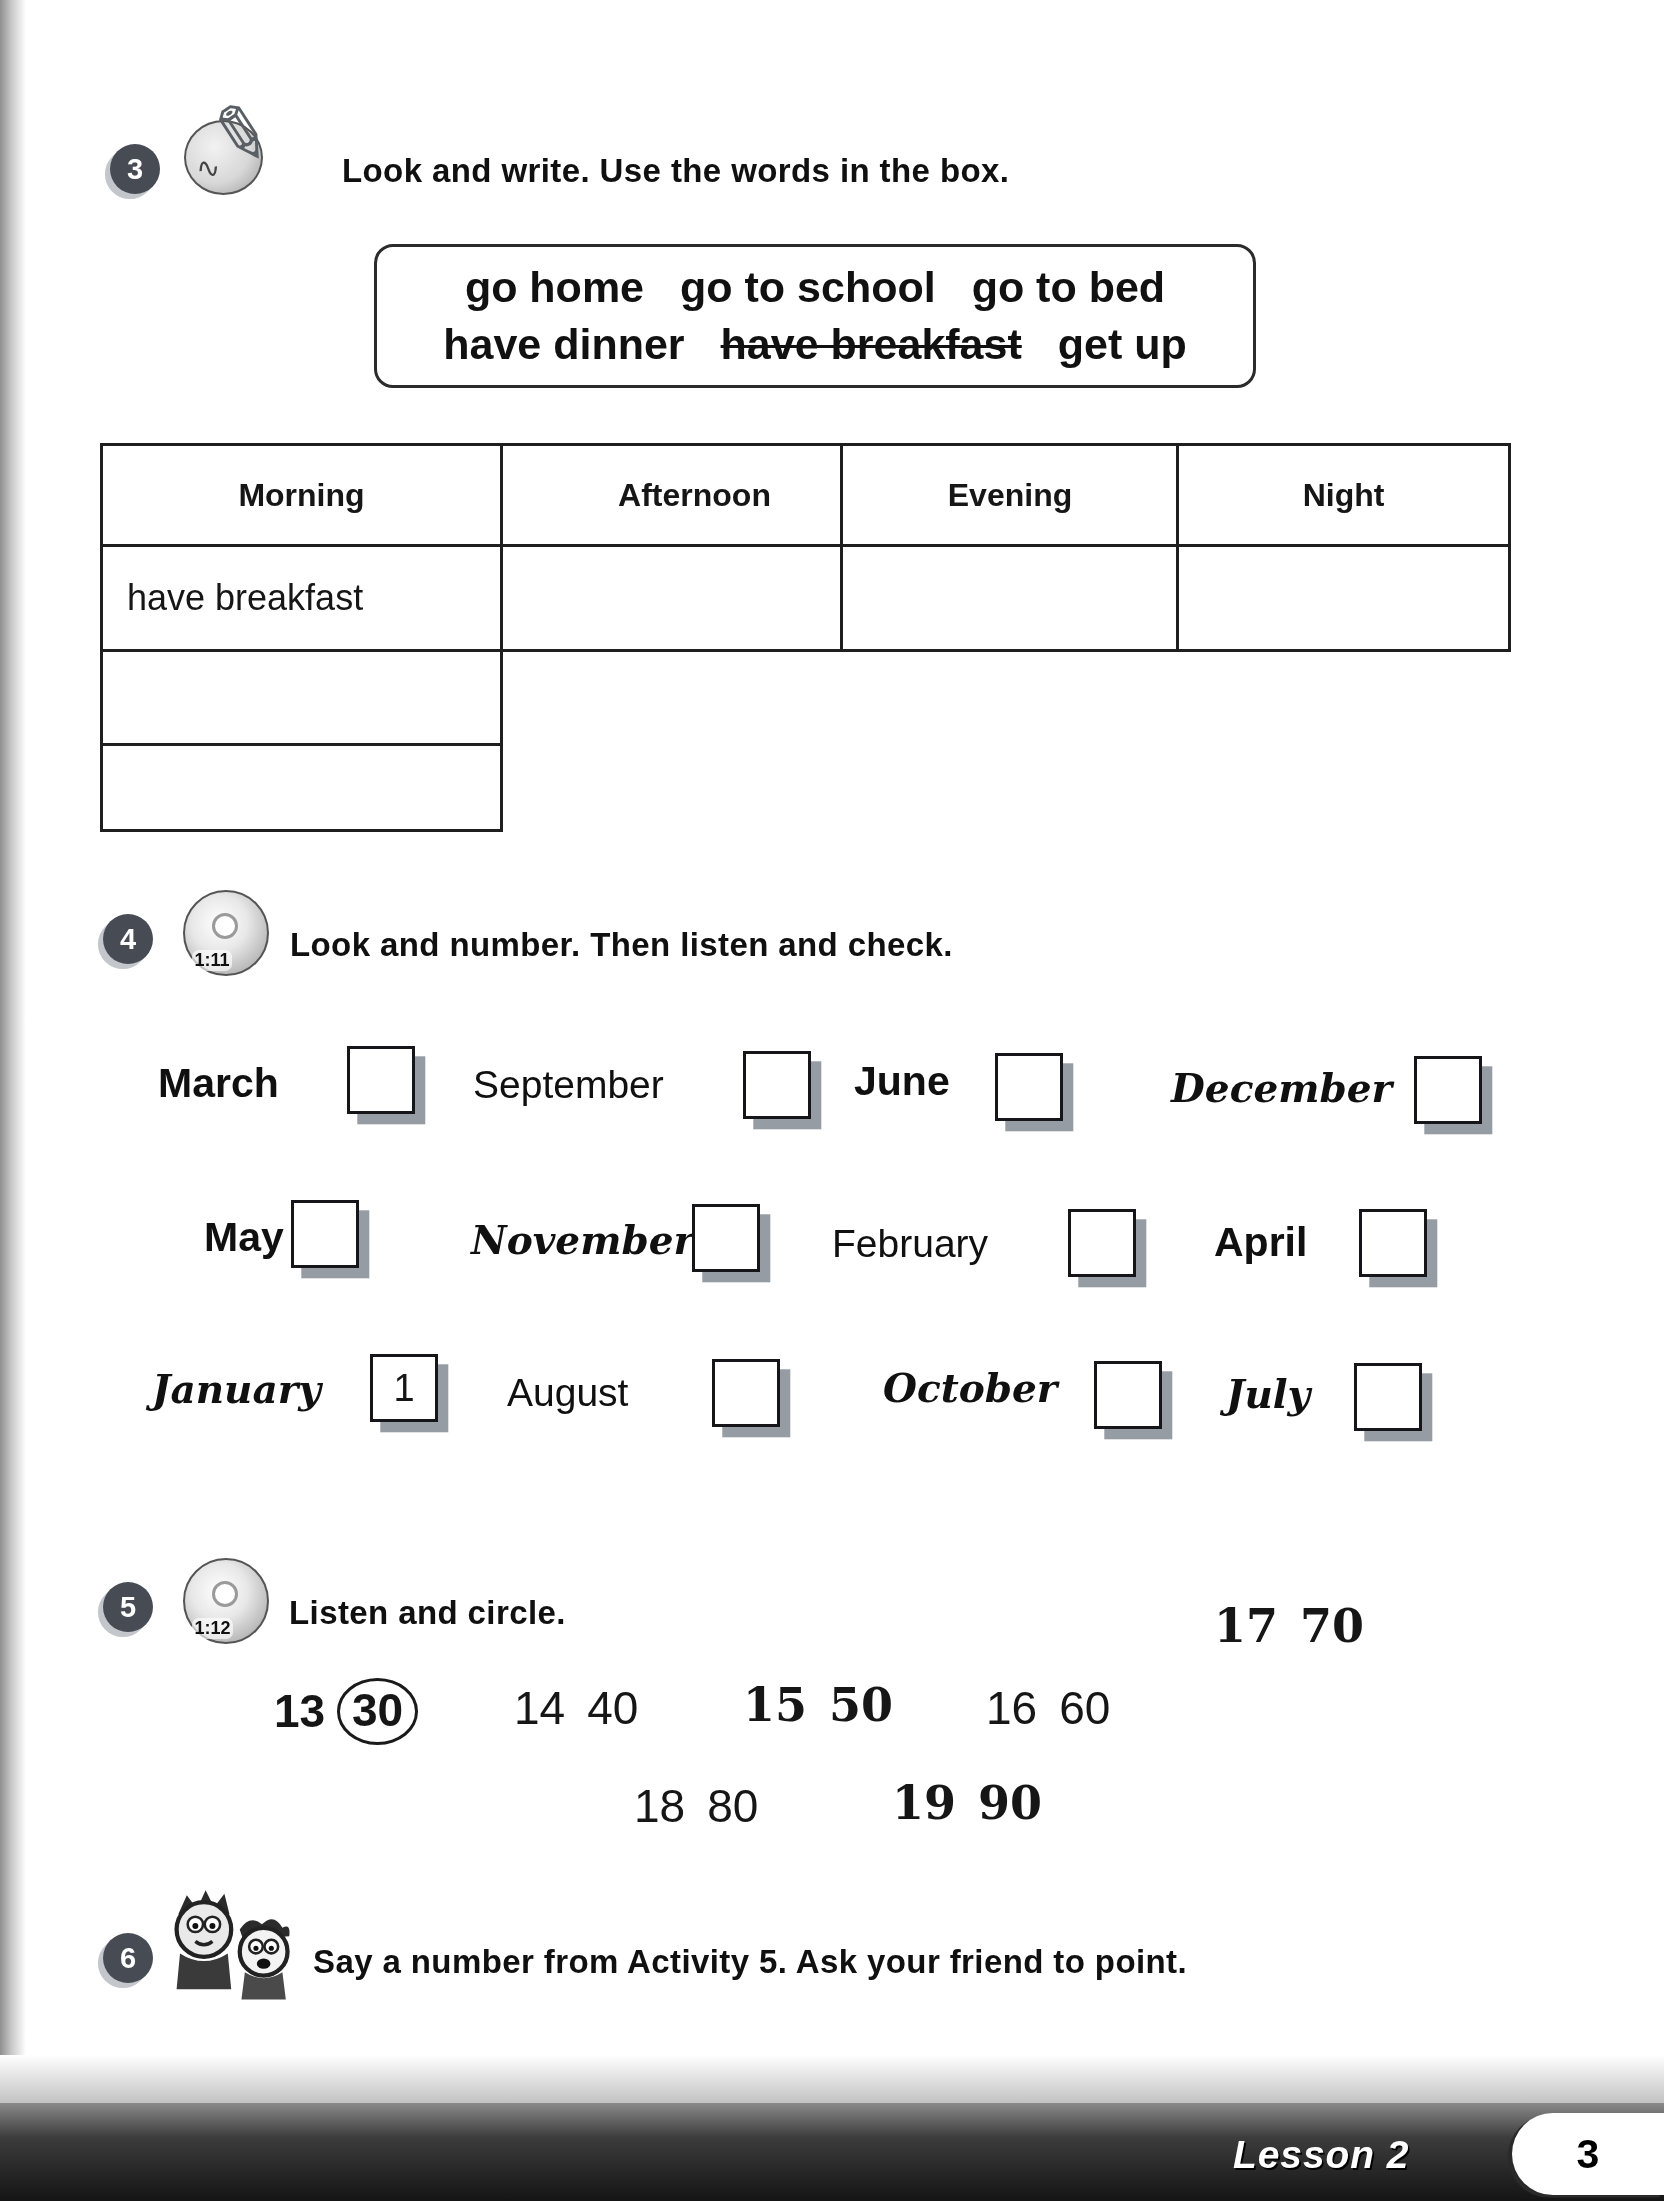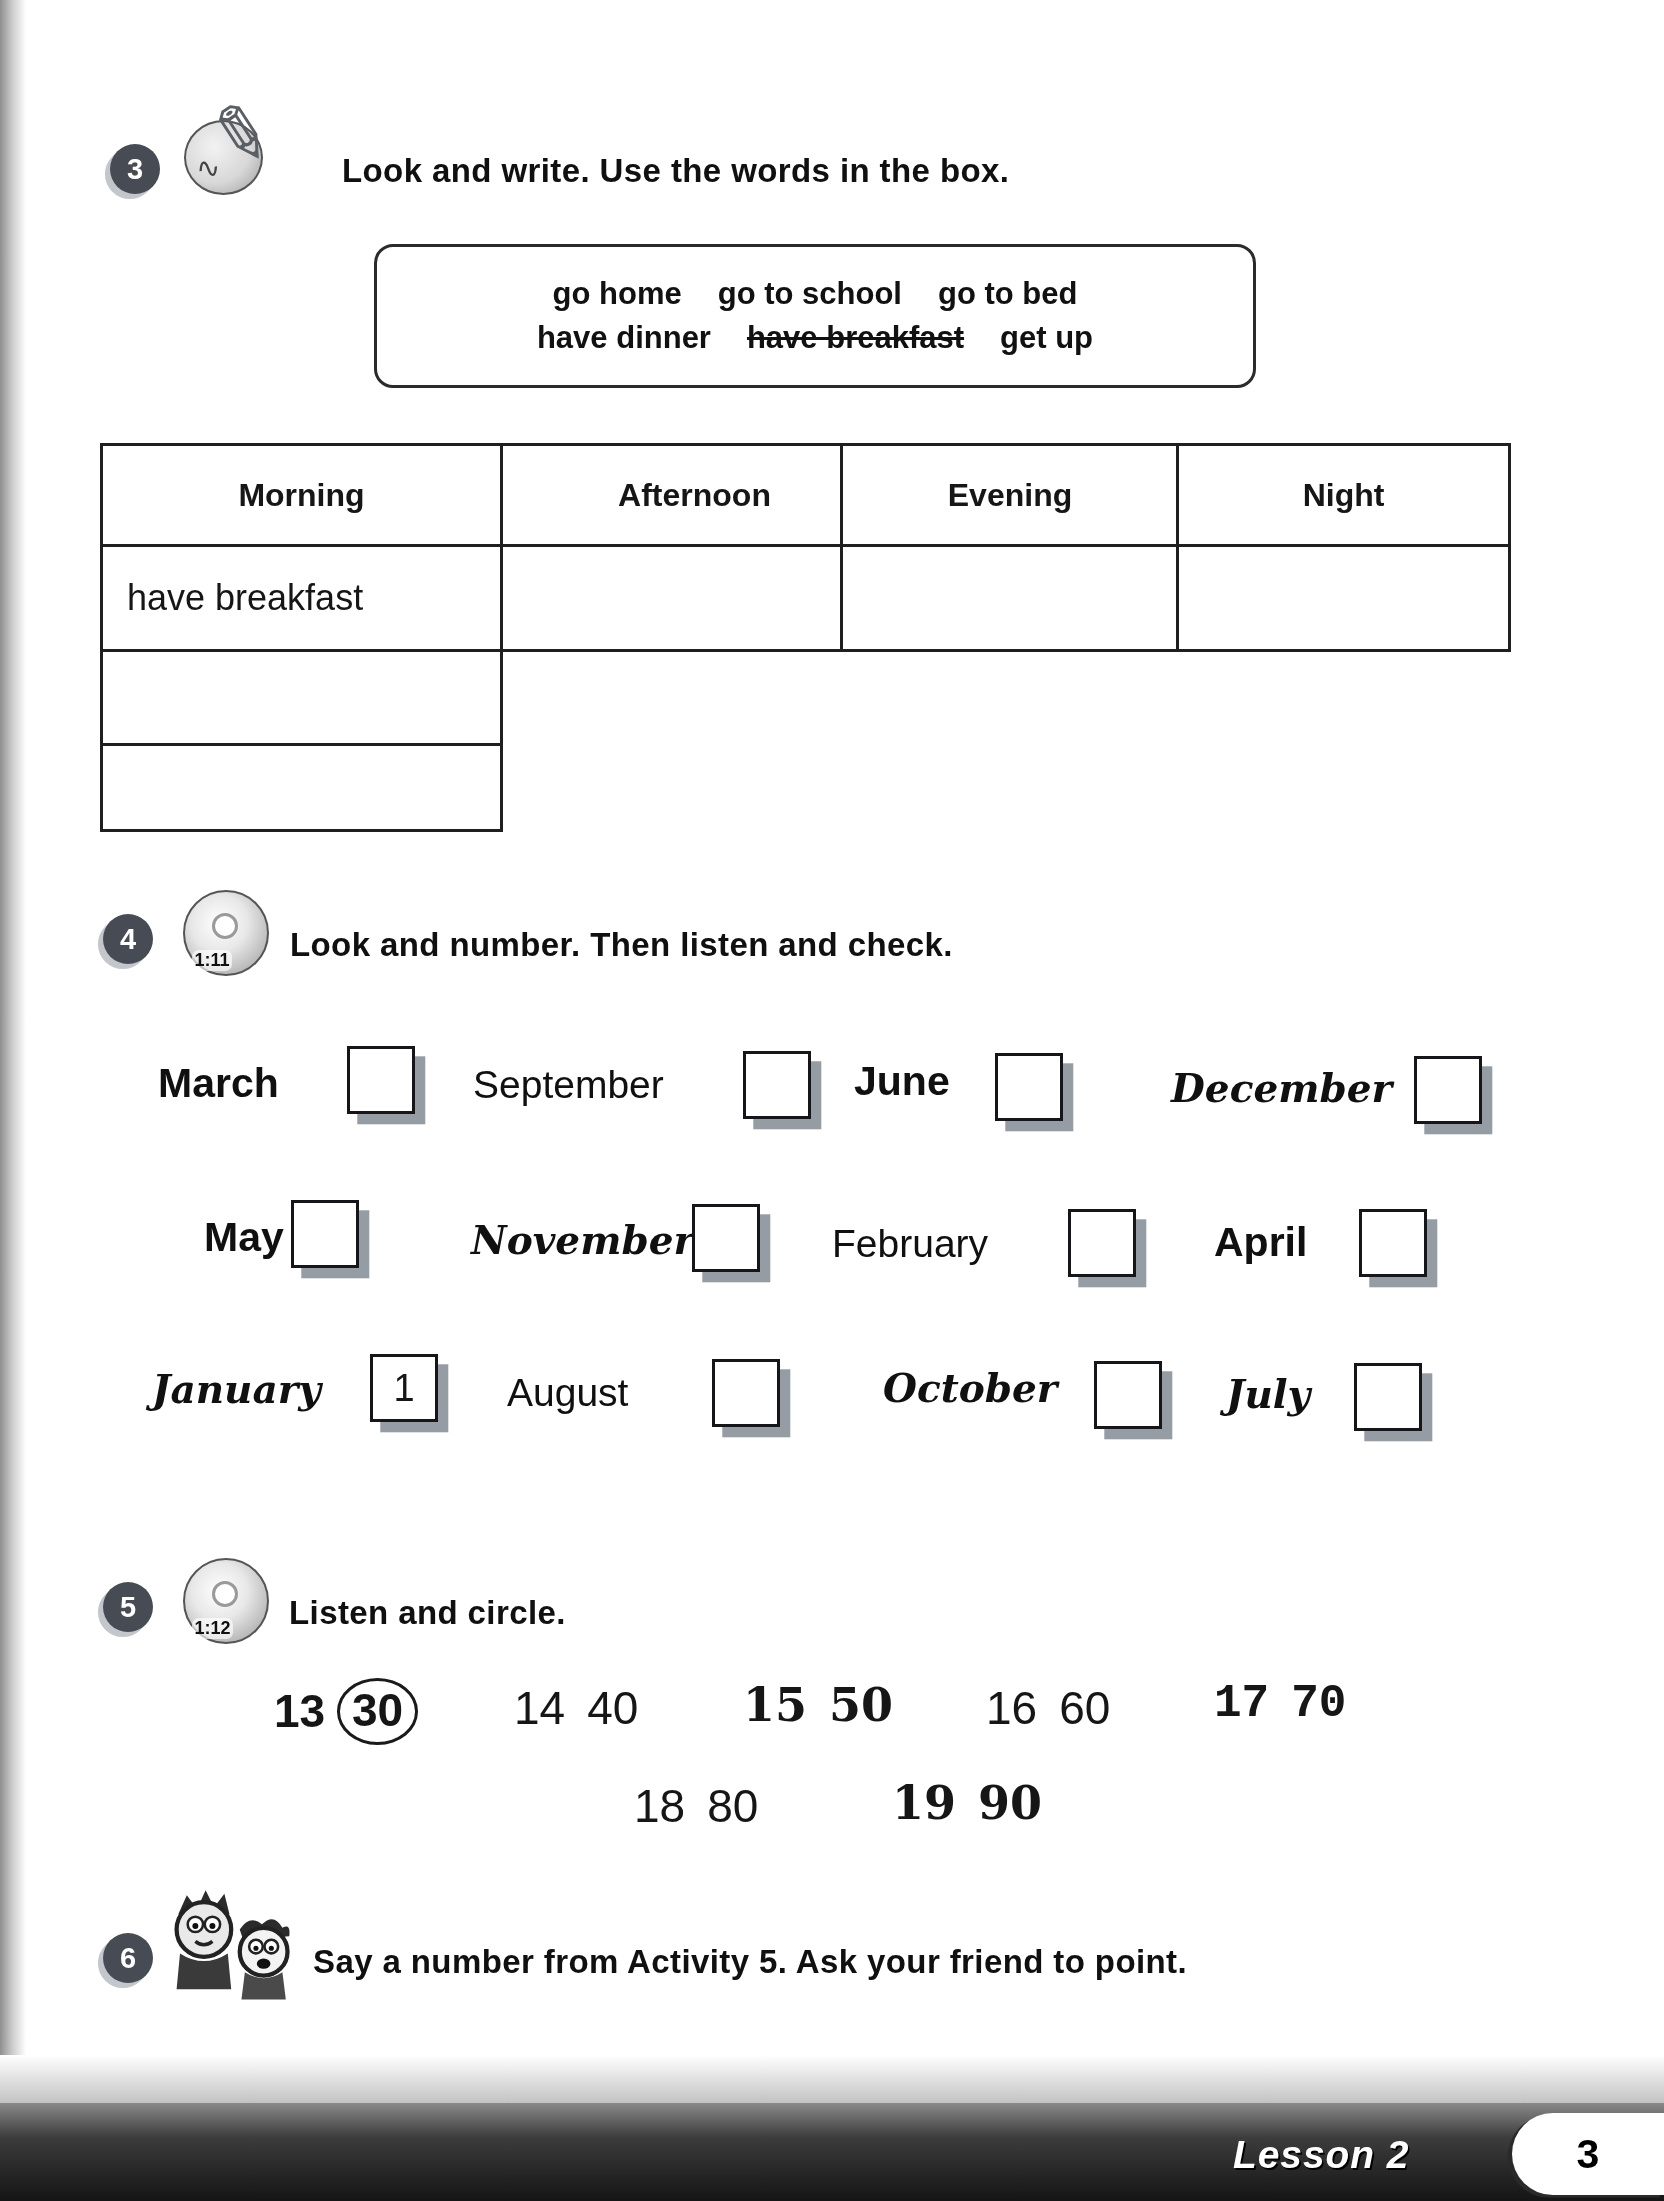--- a/index.html
+++ b/index.html
@@ -48,21 +48,21 @@
   }
   
   .act-title { position:absolute; font-size:33px; font-weight:bold; color:#101010; letter-spacing:0.4px; }
   
   .word-box {
     position:absolute; left:374px; top:244px; width:882px; height:144px;
     border:3.4px solid #2b2b2b; border-radius:19px;
     display:flex; flex-direction:column; align-items:center; justify-content:center; gap:8.6px;
     background:#fff;
   }
-  .word-line { display:flex; gap:36px; font-size:31px; font-weight:bold; color:#111; }
+  .word-line { display:flex; gap:36px; font-size:43px; font-weight:bold; color:#111; }
   .struck { text-decoration:line-through; text-decoration-thickness:3.4px; }
   
   .tbl-cell {
     position:absolute; border:3.4px solid #1f1f1f; background:#fff;
     display:flex; align-items:center; justify-content:center;
     font-size:32px; font-weight:bold;
   }
   .tbl-cell.body { justify-content:flex-start; padding-left:24px; font-weight:normal; font-size:36px; }
   
   .month-label { position:absolute; font-size:41px; color:#101010; white-space:nowrap; }
@@ -200,21 +200,21 @@
     <span>40</span>
   </div>
   <div class="num-pair f-comic" style="left:743px; top:1678px;">
     <span>15</span>
     <span>50</span>
   </div>
   <div class="num-pair f-reg" style="left:986px; top:1681px;">
     <span>16</span>
     <span>60</span>
   </div>
-  <div class="num-pair f-comic" style="left:1214px; top:1678px;font-family:Liberation Mono, monospace;">
+  <div class="num-pair f-comic" style="left:1214px; top:1599px;">
     <span>17</span>
     <span>70</span>
   </div>
 
   <div class="num-pair f-reg" style="left:634px; top:1779px;">
     <span>18</span>
     <span>80</span>
   </div>
   <div class="num-pair f-comic" style="left:892px; top:1776px;">
     <span>19</span>

